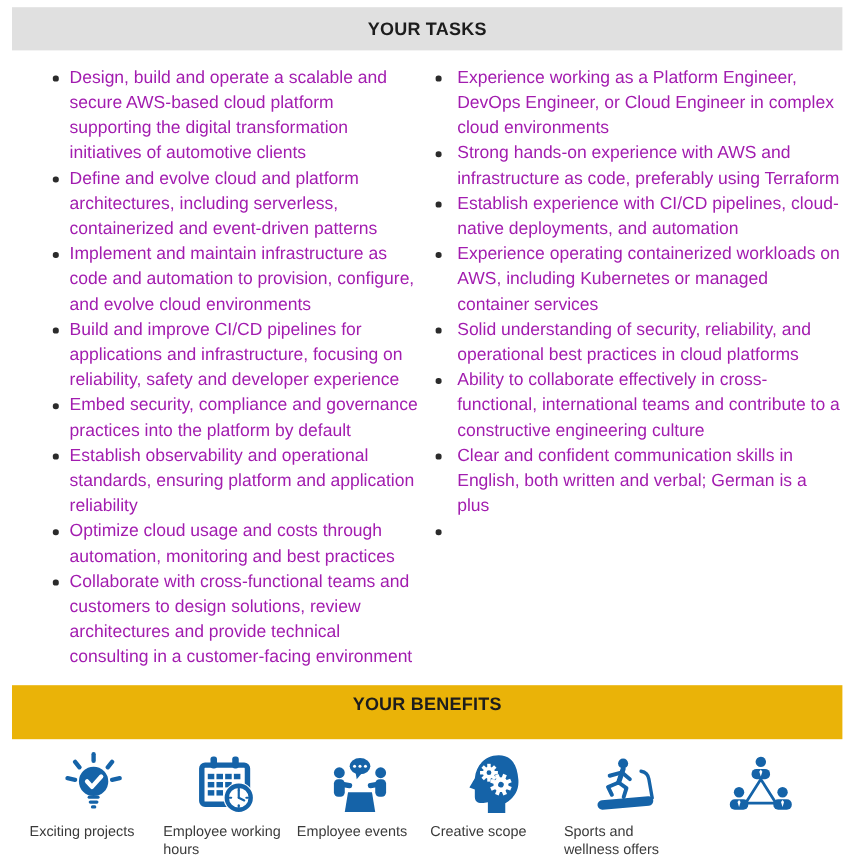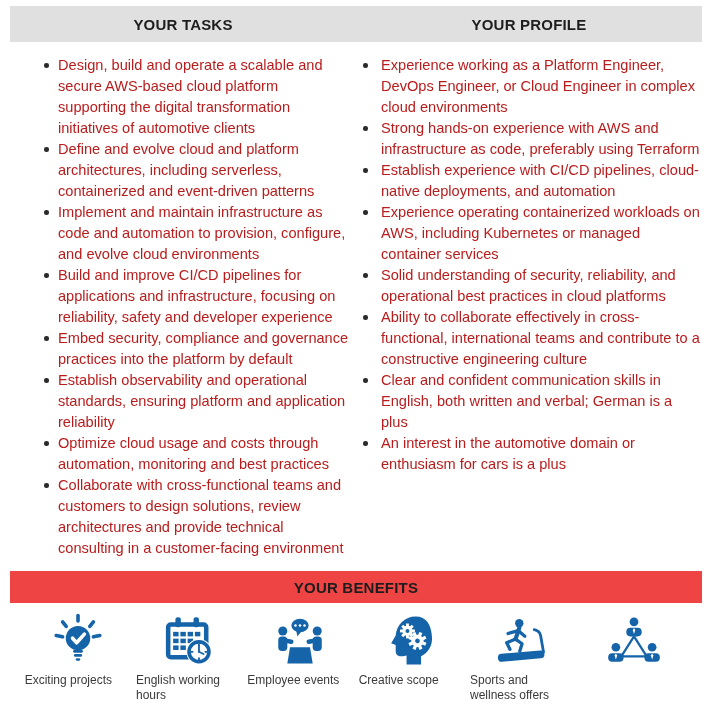--- a/index.html
+++ b/index.html
@@ -13,55 +13,52 @@
   .header-cell{
     flex:1;background:#e0e0e0;text-align:center;
     padding:10px 0 9px 0;font-weight:bold;font-size:15px;color:#1d1d1d;
     letter-spacing:.2px;
   }
   
   .columns{display:flex;margin:13px 10px 0 10px;}
   .col{box-sizing:border-box;}
   .col-left{width:346px;}
   .col-right{width:346px;}
-  ul.blist{list-style:none;margin:0;padding:0;font-size:14.6px;line-height:21px;color:#b91c1c;}
+  ul.blist{list-style:none;margin:0;padding:0;font-size:14.6px;line-height:21px;color:#a21caf;}
   ul.blist li{position:relative;}
   .col-left li{padding-left:48px;width:292px;box-sizing:content-box;}
   .col-right li{padding-left:25px;width:321px;box-sizing:content-box;}
   .dot{
     position:absolute;top:8px;width:4.5px;height:4.5px;border-radius:50%;
     background:#2b2b2b;
   }
   .col-left .dot{left:34px;}
   .col-right .dot{left:7px;}
   
   .benefits-bar{
-    margin:12px 10px 0 10px;background:#ef4444;text-align:center;
-    padding:8px 0 7px 0;font-weight:bold;font-size:15px;color:#1d1d1d;
+    margin:12px 10px 0 10px;background:#eab308;text-align:center;
+    padding:8px 0 20px 0;font-weight:bold;font-size:15px;color:#1d1d1d;
     letter-spacing:.2px;
   }
   .benefits-row{display:flex;margin:9px 22px 0 22px;}
   .benefit{flex:1;}
   .icon-box{height:56px;display:flex;align-items:flex-end;justify-content:center;}
   .benefit-label{
     margin:5px auto 0 auto;max-width:106px;font-size:12px;line-height:15px;color:#3a3a3a;
   }
   svg{display:block;}
 </style>
 </head>
 <body>
 
 <div class="page">
 
   <div class="header-row">
     <div class="header-cell">
       <span>YOUR TASKS</span>
-    </div>
-    <div class="header-cell">
-      <span>YOUR PROFILE</span>
     </div>
   </div>
 
   <div class="columns">
 
     <div class="col col-left">
       <ul class="blist">
         <li><span class="dot"></span><span>Design, build and operate a scalable and secure AWS-based cloud platform supporting the digital transformation initiatives of automotive clients</span></li>
         <li><span class="dot"></span><span>Define and evolve cloud and platform architectures, including serverless, containerized and event-driven patterns</span></li>
         <li><span class="dot"></span><span>Implement and maintain infrastructure as code and automation to provision, configure, and evolve cloud environments</span></li>
@@ -75,21 +72,21 @@
 
     <div class="col col-right">
       <ul class="blist">
         <li><span class="dot"></span><span>Experience working as a Platform Engineer, DevOps Engineer, or Cloud Engineer in complex cloud environments</span></li>
         <li><span class="dot"></span><span>Strong hands-on experience with AWS and infrastructure as code, preferably using Terraform</span></li>
         <li><span class="dot"></span><span>Establish experience with CI/CD pipelines, cloud-native deployments, and automation</span></li>
         <li><span class="dot"></span><span>Experience operating containerized workloads on AWS, including Kubernetes or managed container services</span></li>
         <li><span class="dot"></span><span>Solid understanding of security, reliability, and operational best practices in cloud platforms</span></li>
         <li><span class="dot"></span><span>Ability to collaborate effectively in cross-functional, international teams and contribute to a constructive engineering culture</span></li>
         <li><span class="dot"></span><span>Clear and confident communication skills in English, both written and verbal; German is a plus</span></li>
-        <li><span class="dot"></span><span>An interest in the automotive domain or enthusiasm for cars is a plus</span></li>
+        <li><span class="dot"></span></li>
       </ul>
     </div>
 
   </div>
 
   <div class="benefits-bar">
     <span>YOUR BENEFITS</span>
   </div>
 
   <div class="benefits-row">
@@ -136,21 +133,21 @@
           <g stroke="#1563a8" stroke-width="2" stroke-linecap="round">
             <line x1="43" y1="43" x2="43" y2="36.5"></line>
             <line x1="43" y1="43" x2="48" y2="45.5"></line>
             <line x1="43" y1="34.5" x2="43" y2="36"></line>
             <line x1="43" y1="50" x2="43" y2="51.5"></line>
             <line x1="34.5" y1="43" x2="36" y2="43"></line>
             <line x1="50" y1="43" x2="51.5" y2="43"></line>
           </g>
         </svg>
       </div>
-      <div class="benefit-label">English working hours</div>
+      <div class="benefit-label">Employee working hours</div>
     </div>
 
     <div class="benefit">
       <div class="icon-box">
         <svg width="58" height="56" viewBox="0 0 64 60">
           <polygon points="21,38 43,38 46,56 18,56" fill="#1563a8"></polygon>
           <circle cx="13" cy="20" r="5" fill="#1563a8"></circle>
           <rect x="8" y="26" width="10" height="16" rx="4" fill="#1563a8"></rect>
           <rect x="12" y="27.5" width="13" height="5" rx="2.5" fill="#1563a8" transform="rotate(10 12 30)"></rect>
           <circle cx="51" cy="20" r="5" fill="#1563a8"></circle>

